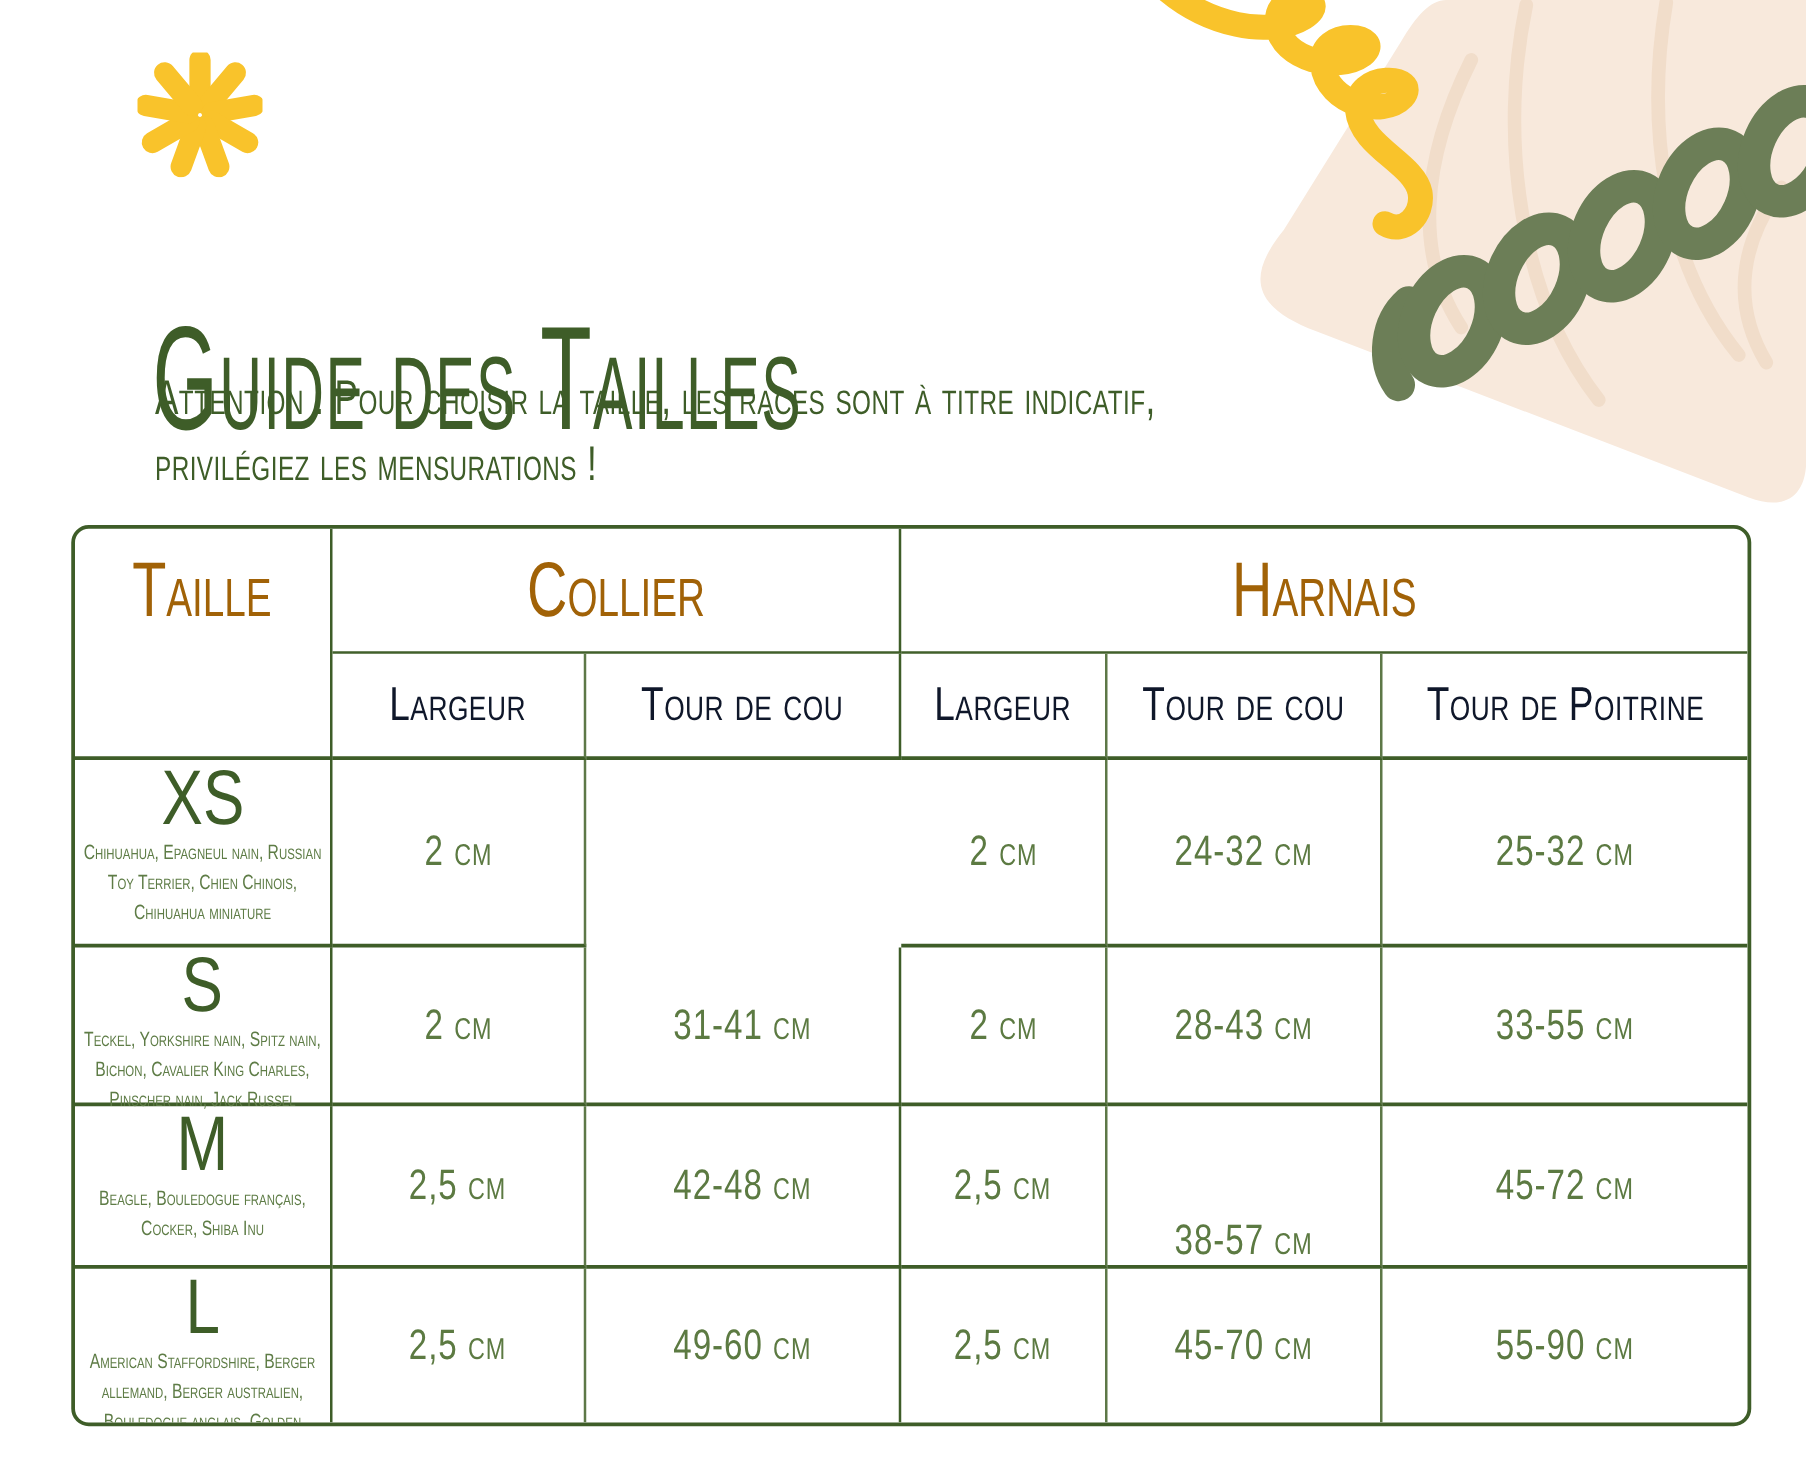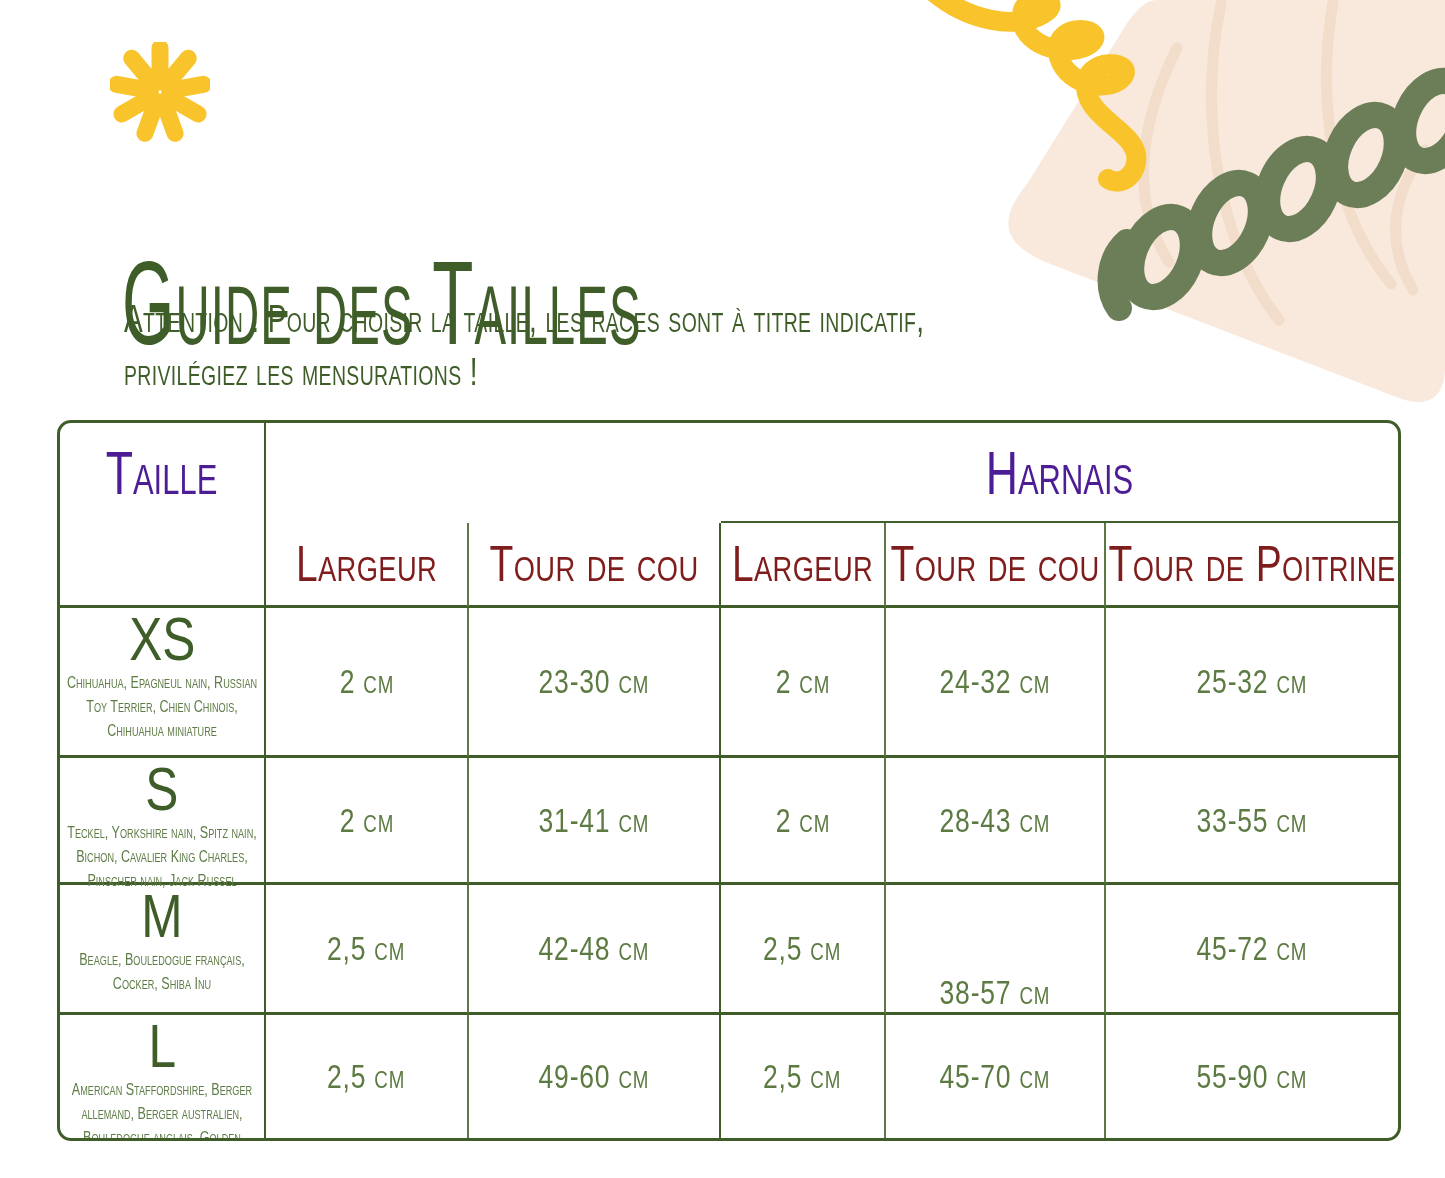--- a/index.html
+++ b/index.html
@@ -40,24 +40,24 @@
     background:#ffffff;
   }
   .cell{
     display:flex;align-items:center;justify-content:center;
     min-width:0;min-height:0;position:relative;
   }
   .br-m{border-right:2px solid #5d7847;}
   .br-d{border-right:2.5px solid #3e5d28;}
   .bb-d{border-bottom:3px solid #3e5d28;}
   .bb-h{border-bottom:2px solid #41602b;}
-  .group-h{font-size:62px;color:#4c1d95;}
+  .group-h{font-size:62px;color:#a16207;}
   .group-h .sq{display:inline-block;transform:scaleX(0.72);white-space:nowrap;}
   .corner{grid-row:1/3;grid-column:1;align-items:flex-start;padding-top:14px;}
-  .sub-h{font-size:50px;color:#7f1d1d;}
+  .sub-h{font-size:38px;color:#0f172a;}
   .sub-h .sq{display:inline-block;transform:scaleX(0.78);white-space:nowrap;letter-spacing:0.5px;}
   .val{font-size:34px;color:#5c7a42;}
   .val .sq{display:inline-block;transform:scaleX(0.78);white-space:nowrap;letter-spacing:1px;}
   .sizecell{flex-direction:column;justify-content:flex-start;padding-top:2px;}
   .size-label{font-size:62px;line-height:0.95;color:#3e5d28;}
   .size-label .sq{display:inline-block;transform:scaleX(0.8);}
   .breeds{
     width:270px;font-size:16.5px;line-height:1.45;color:#5e7c46;
     text-align:center;transform:scaleX(0.76);transform-origin:center top;
     margin-top:2px;
@@ -112,20 +112,23 @@
   <div class="warning">
     <div class="line"><span class="sq">Attention : Pour choisir la taille, les races sont à titre indicatif,</span></div>
     <div class="line"><span class="sq">privilégiez les mensurations !</span></div>
   </div>
 
   <div class="tbl">
 
     <div class="cell corner group-h br-d bb-d">
         <span class="sq">Taille</span>
       </div>
+    <div class="cell group-h br-d bb-h" style="grid-column:2/4;">
+        <span class="sq">Collier</span>
+      </div>
     <div class="cell group-h bb-h" style="grid-column:4/7;">
         <span class="sq">Harnais</span>
       </div>
 
     <div class="cell sub-h br-m bb-d" style="grid-row:2;grid-column:2;">
         <span class="sq">Largeur</span>
       </div>
     <div class="cell sub-h br-d bb-d" style="grid-row:2;grid-column:3;">
         <span class="sq">Tour de cou</span>
       </div>
@@ -139,23 +142,20 @@
         <span class="sq">Tour de Poitrine</span>
       </div>
 
     <div class="cell sizecell br-d bb-d" style="grid-row:3;grid-column:1;">
       <div class="size-label"><span class="sq">XS</span></div>
       <div class="breeds">Chihuahua, Epagneul nain, Russian Toy Terrier, Chien Chinois, Chihuahua miniature</div>
     </div>
     <div class="cell val br-m bb-d" style="grid-row:3;grid-column:2;">
         <span class="sq">2 cm</span>
       </div>
-    <div class="cell val br-d bb-d" style="grid-row:3;grid-column:3;">
-        <span class="sq">23-30 cm</span>
-      </div>
     <div class="cell val br-m bb-d" style="grid-row:3;grid-column:4;">
         <span class="sq">2 cm</span>
       </div>
     <div class="cell val br-m bb-d" style="grid-row:3;grid-column:5;">
         <span class="sq">24-32 cm</span>
       </div>
     <div class="cell val bb-d" style="grid-row:3;grid-column:6;">
         <span class="sq">25-32 cm</span>
       </div>
 

